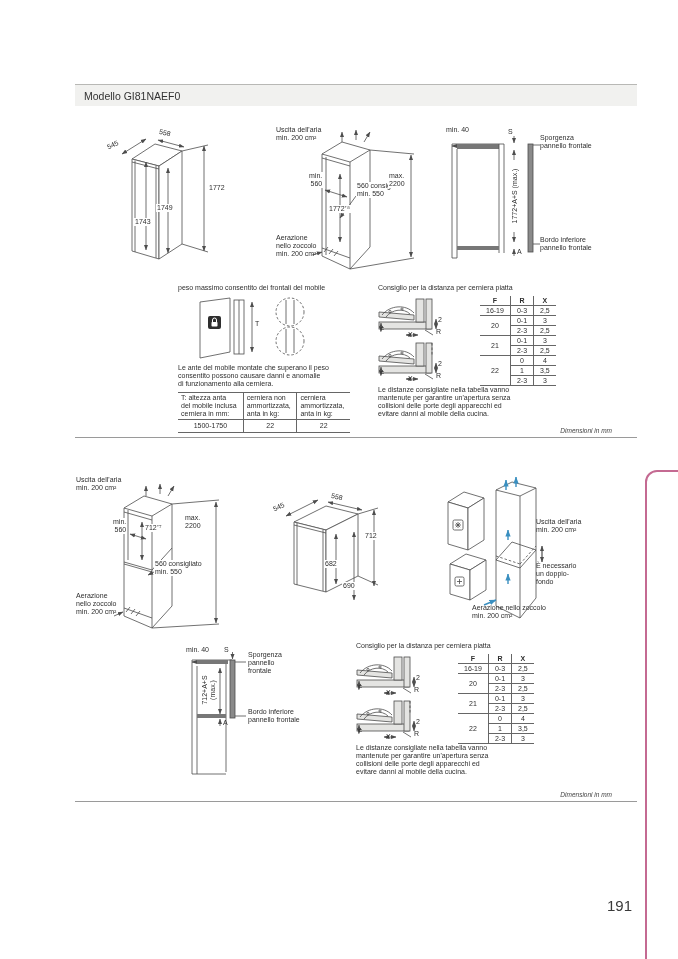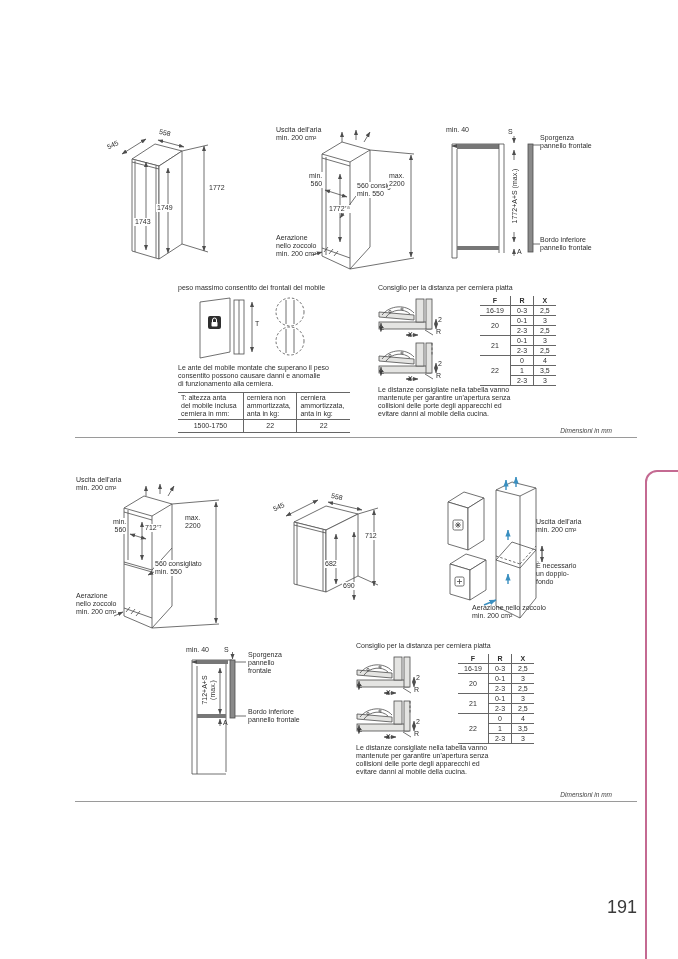--- a/index.html
+++ b/index.html
@@ -37,38 +37,41 @@
   .art .fl{fill:#e4e4e2;}
   .art .fd{fill:#777;stroke:none;}
   .art .fm{fill:#8a8a8a;}
   .art .dash{stroke-dasharray:2.5,2;}
   .art .blue{stroke:#3a8fc0;stroke-width:1.4;}
   .art .wht{stroke:#fff;}
   .art .ico-fill{fill:#2e2e2e;stroke:none;}
   .art .ico-w{fill:#fff;stroke:none;}
   .pink-frame{position:absolute;left:645px;top:470px;width:90px;height:620px;
         border:2px solid #c46a92;border-radius:12px;}
-  .page-number{position:absolute;left:607px;top:897px;font-size:18px;color:#3a3a3a;}
+  .page-number{position:absolute;left:607px;top:897px;font-size:15px;color:#3a3a3a;}
 </style>
 </head>
 <body>
 
 <svg width="0" height="0" style="position:absolute" aria-hidden="true">
   <defs>
     <marker id="arr" viewBox="0 0 8 8" refX="7.5" refY="4" markerWidth="5.5" markerHeight="5.5" markerUnits="userSpaceOnUse" orient="auto-start-reverse">
       <path d="M0,1 L8,4 L0,7 Z" fill="#4d4d4d" stroke="none"></path>
     </marker>
     <marker id="arrb" viewBox="0 0 8 8" refX="7.5" refY="4" markerWidth="7" markerHeight="7" markerUnits="userSpaceOnUse" orient="auto-start-reverse">
       <path d="M0,1 L8,4 L0,7 Z" fill="#3a8fc0" stroke="none"></path>
     </marker>
   </defs>
 </svg>
 
 <div class="page">
 
+  <div class="model-header" style="top:84px">
+    <span>Modello GI81NAEF0</span>
+  </div>
 
   <div class="fig" style="left:100px;top:126px;width:220px;height:150px">
     <svg class="art" width="220" height="150" viewBox="0 0 220 150">
       <polygon class="fw" points="32,33 55,18 82,25 59,40"></polygon>
       <polygon class="fw" points="32,33 59,40 59,133 32,125"></polygon>
       <polygon class="fw" points="59,40 82,25 82,118 59,133"></polygon>
       <line x1="35" y1="34.5" x2="35" y2="126"></line>
       <line x1="32" y1="36" x2="59" y2="43"></line>
       <line x1="56" y1="39.5" x2="56" y2="132"></line>
       <line x1="22" y1="28" x2="46" y2="13" marker-start="url(#arr)" marker-end="url(#arr)"></line>

